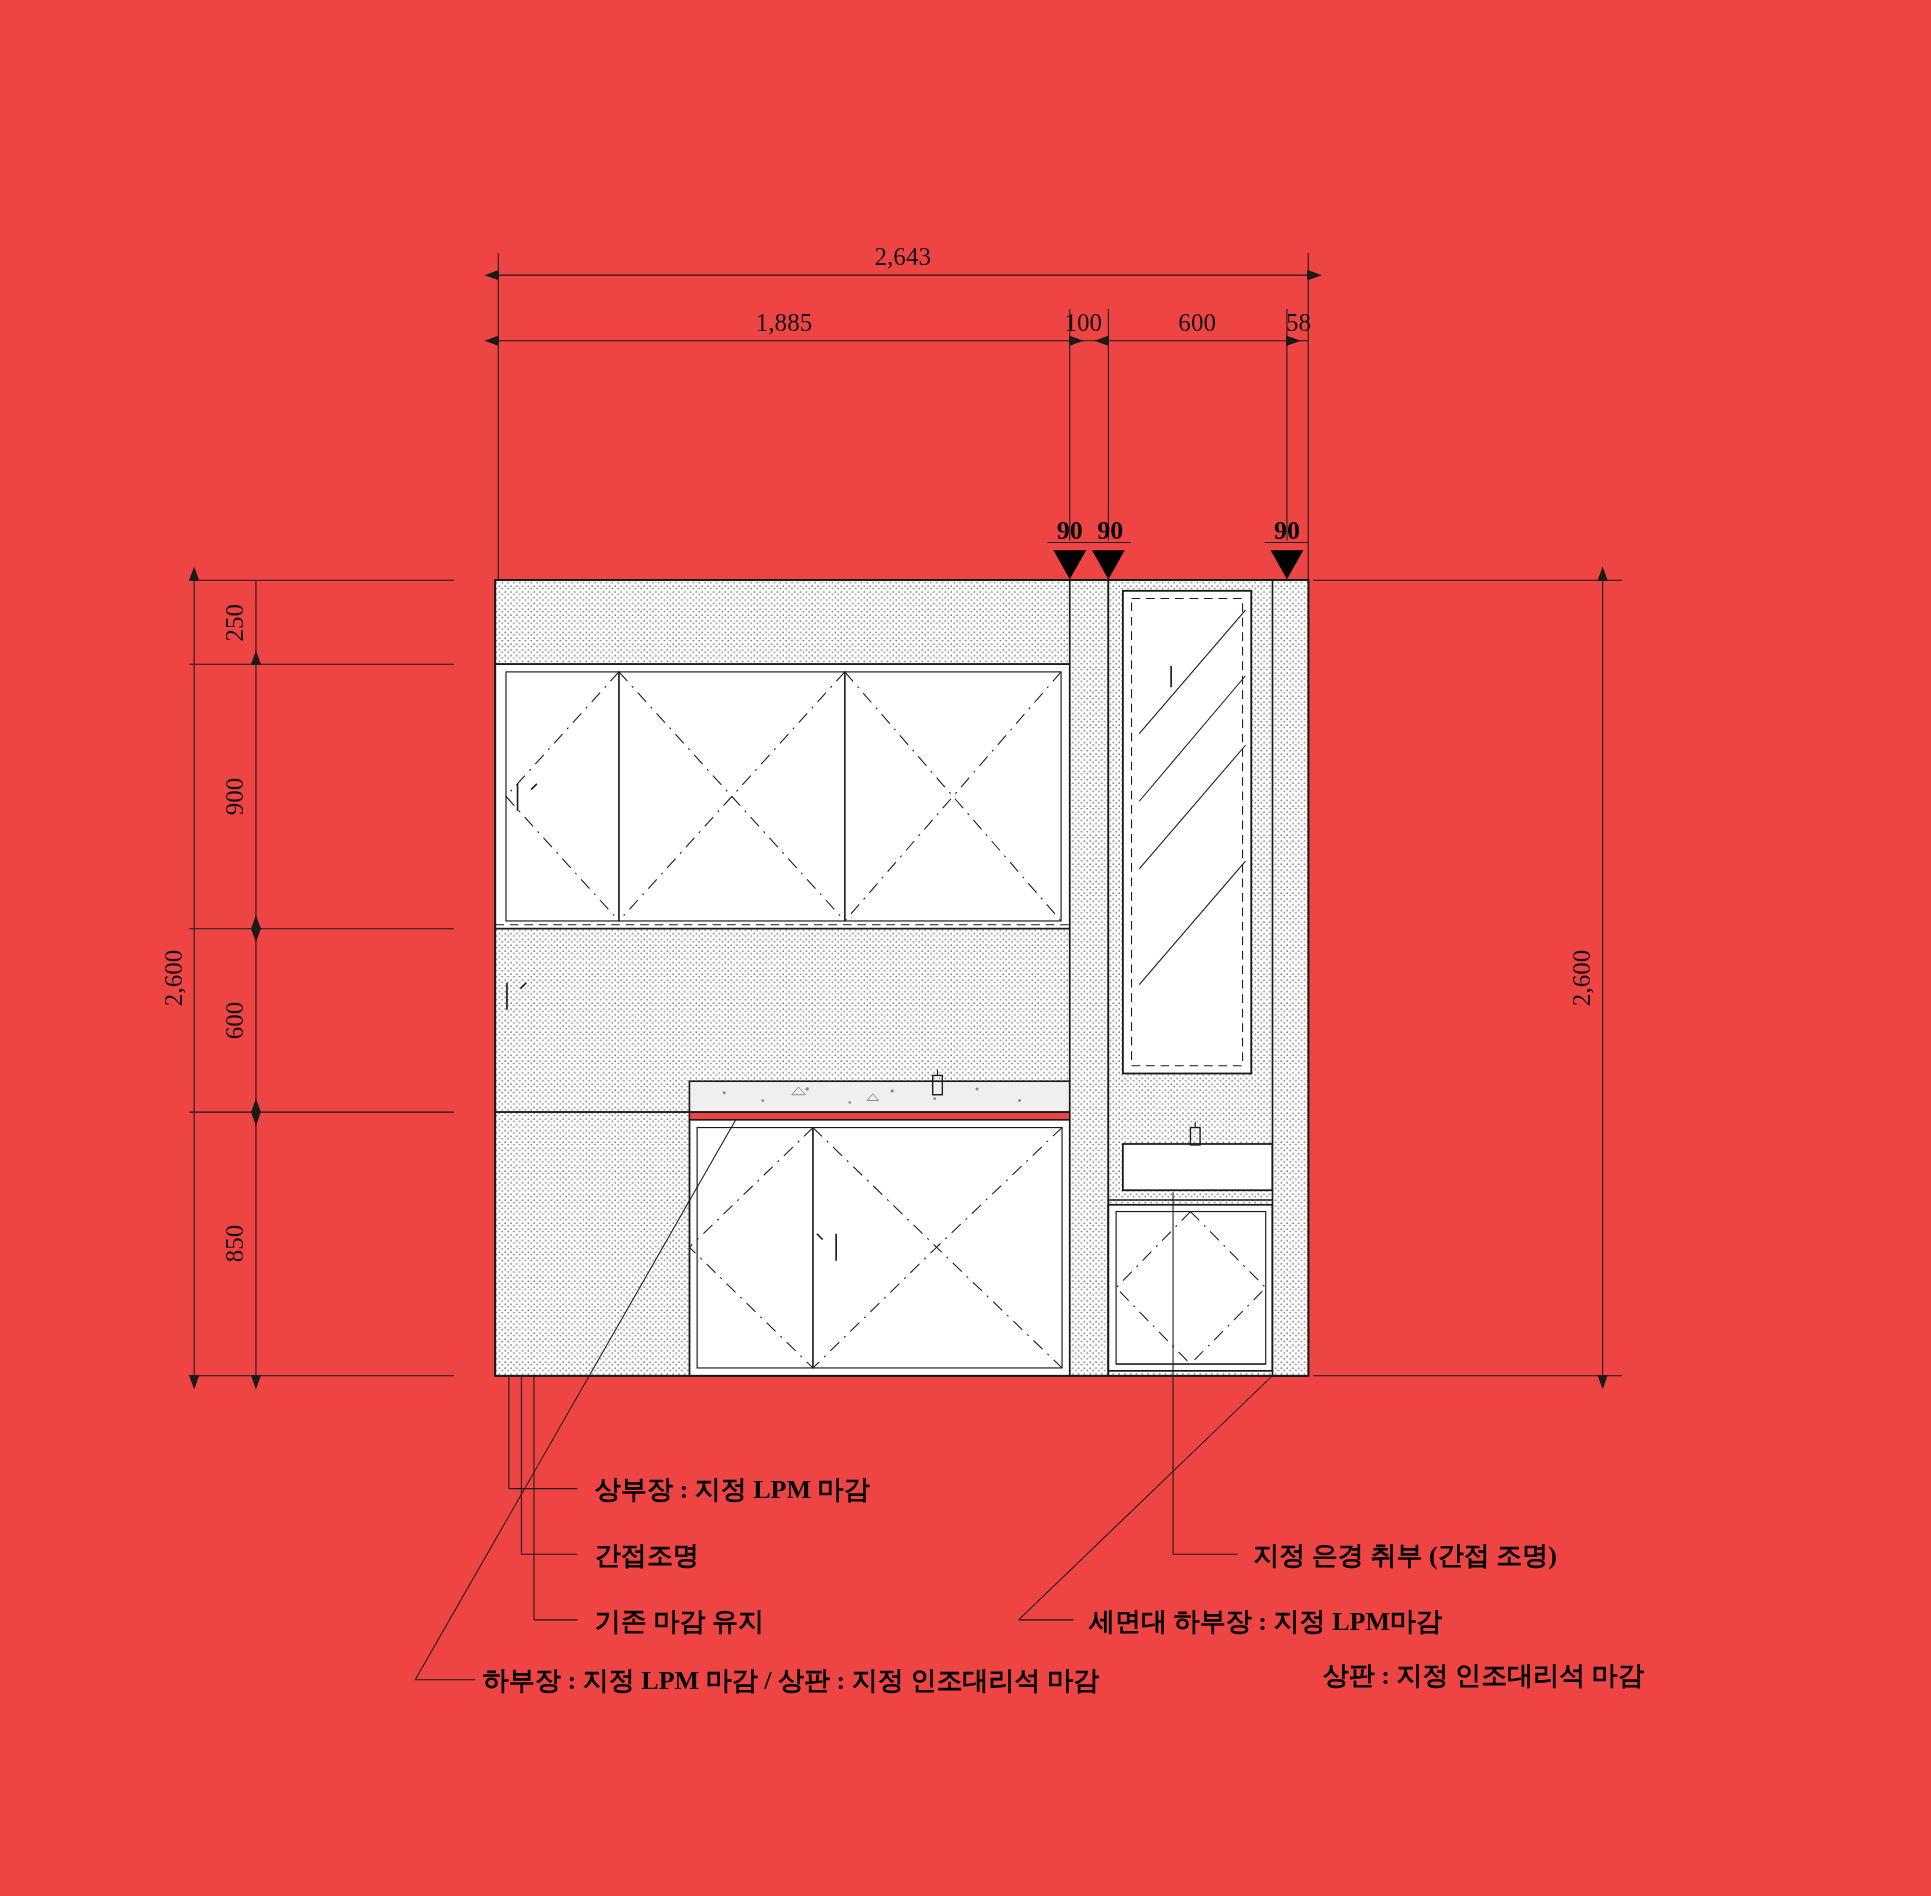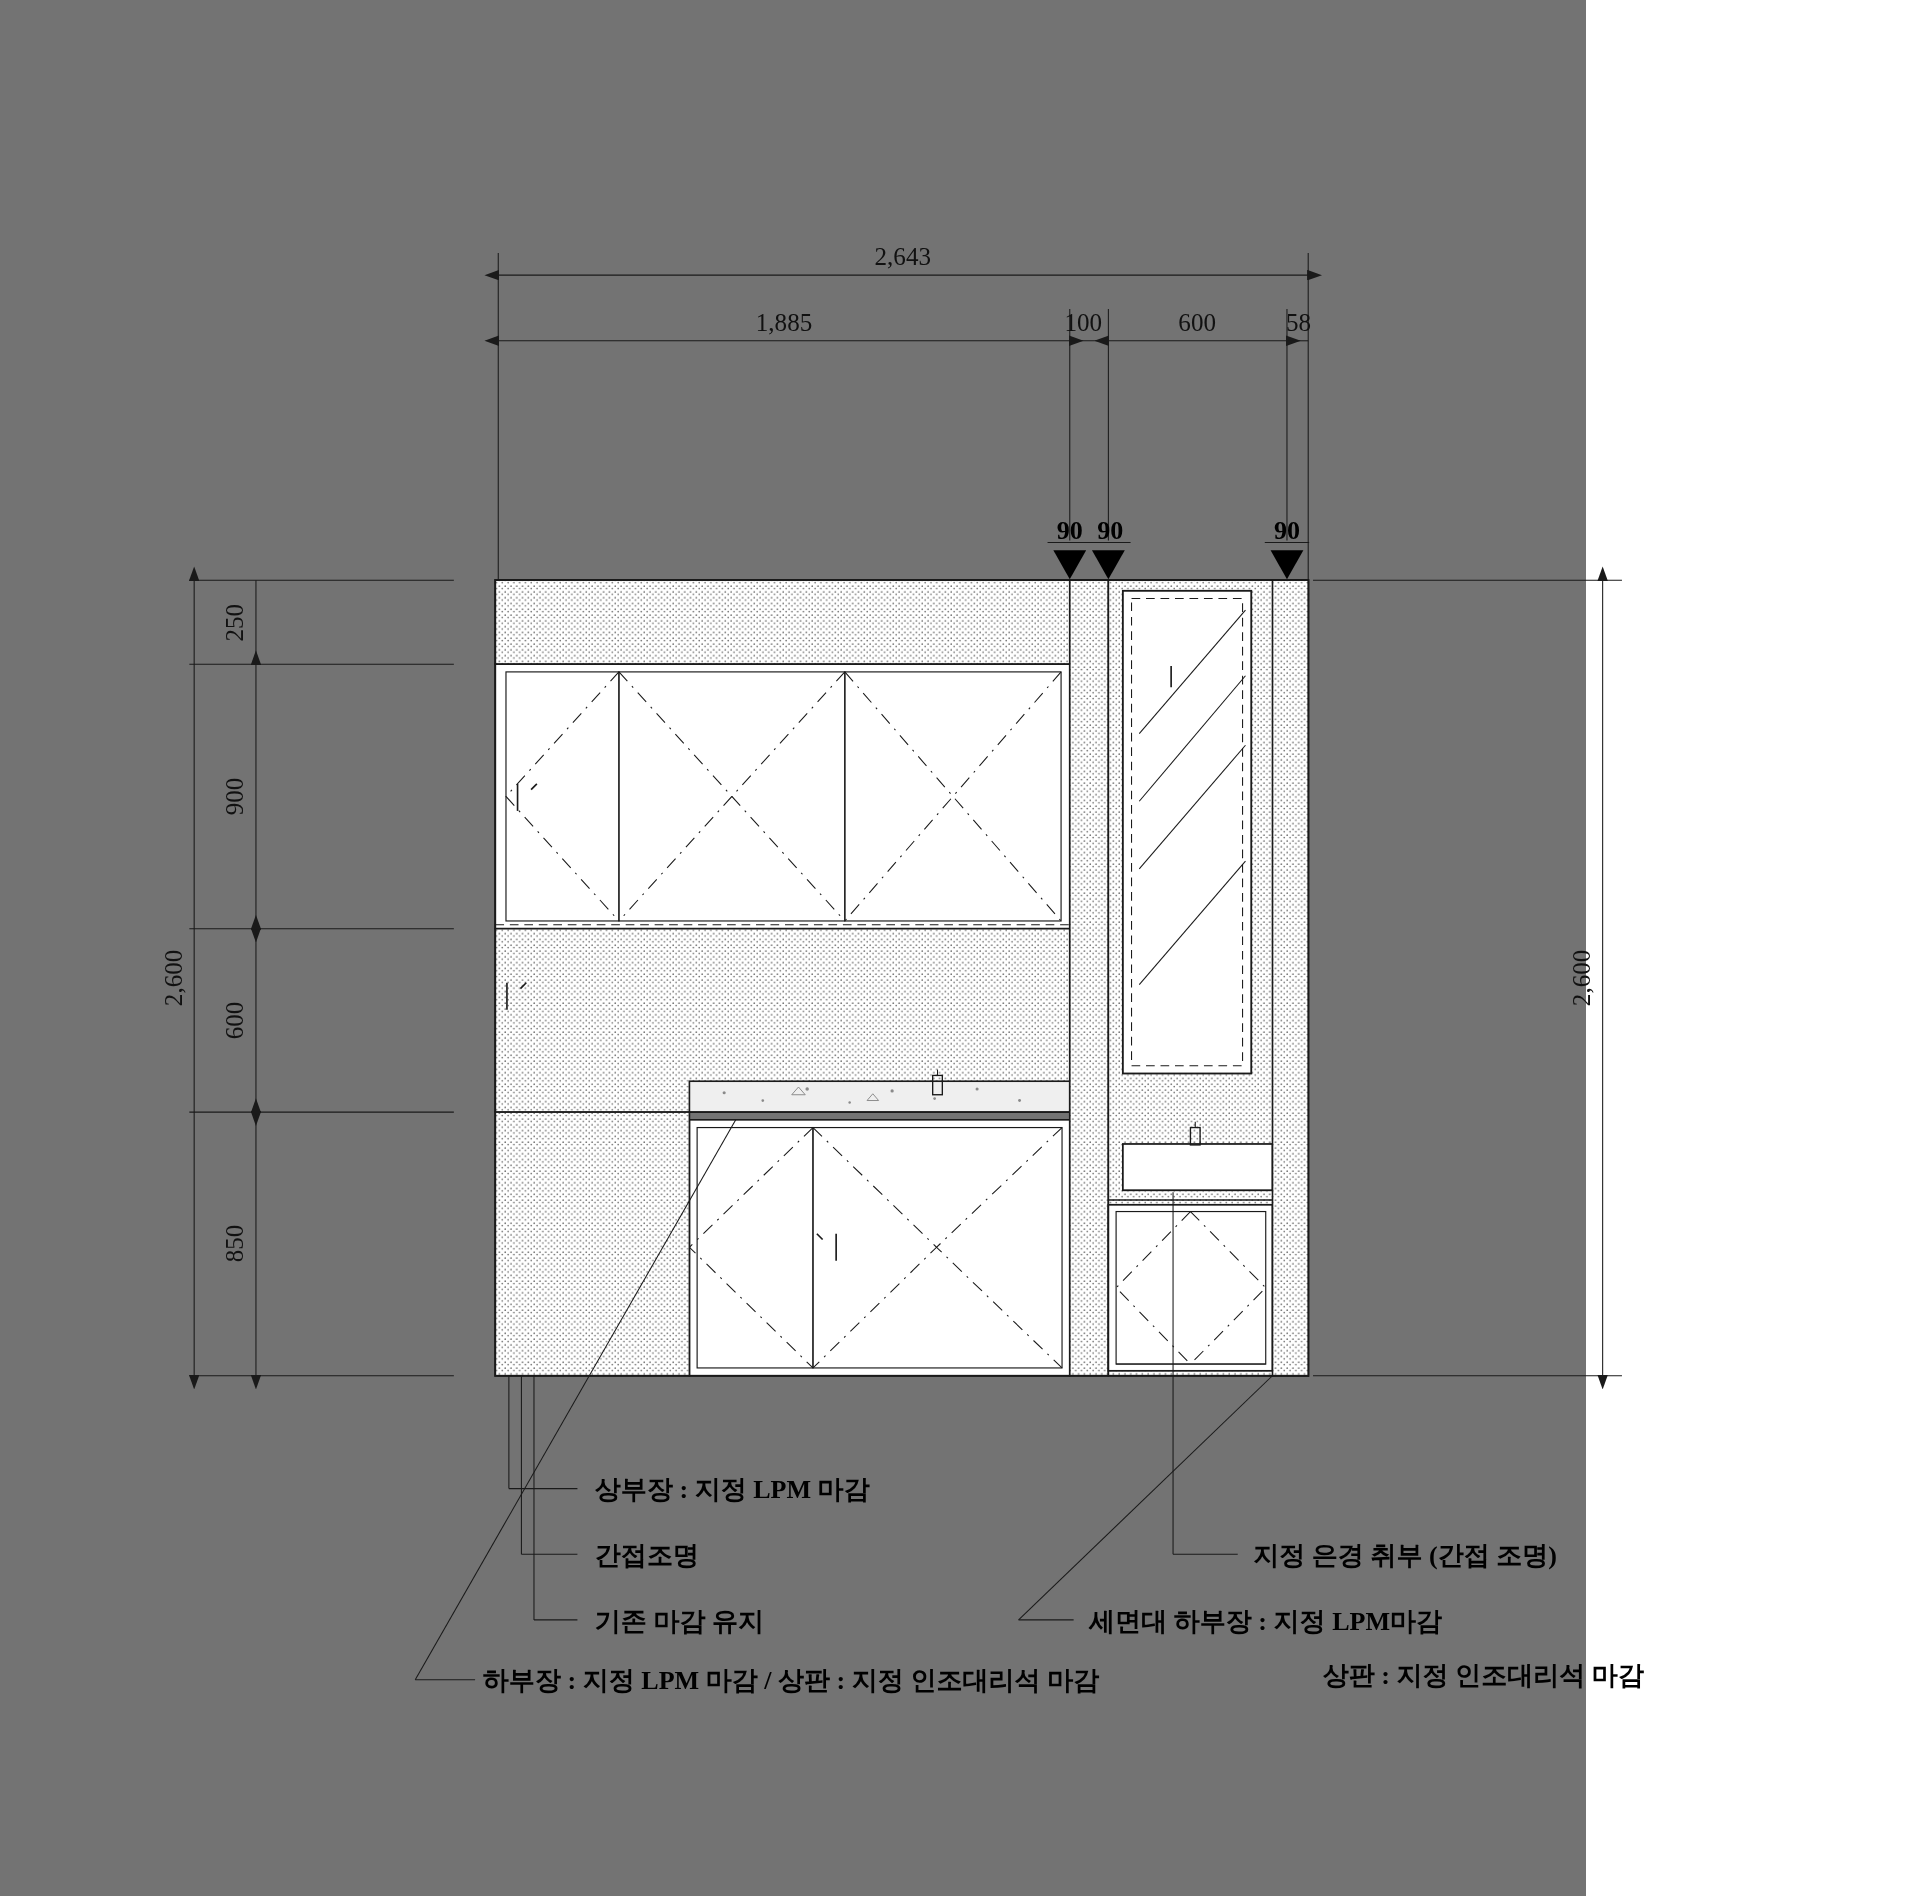--- a/index.html
+++ b/index.html
@@ -9,23 +9,23 @@
   }
   body {
     width: 1931px;
     height: 1896px;
     font-family: "Liberation Serif", serif;
     color: #111111;
     overflow: hidden;
   }
   #sheet {
     position: relative;
-    width: 1586px;
+    width: 1931px;
     height: 1896px;
-    background: #737373;
+    background: #ef4444;
   }
   svg.drawing {
     position: absolute;
     left: 0;
     top: 0;
     width: 1931px;
     height: 1896px;
   }
   .dim-text {
     font-family: "Liberation Serif", serif;

